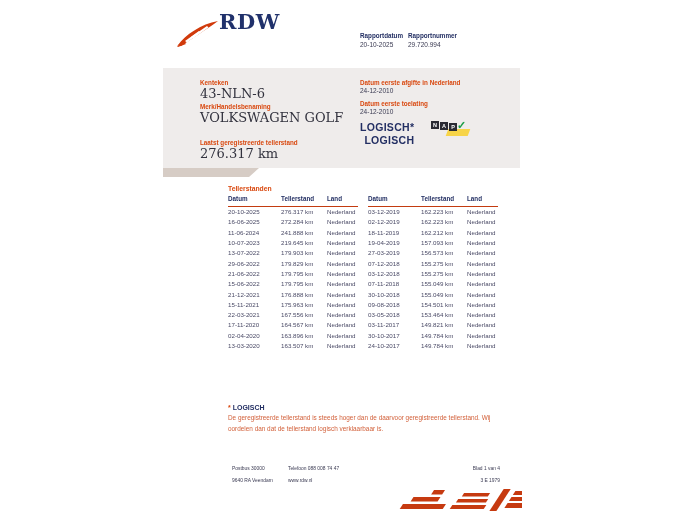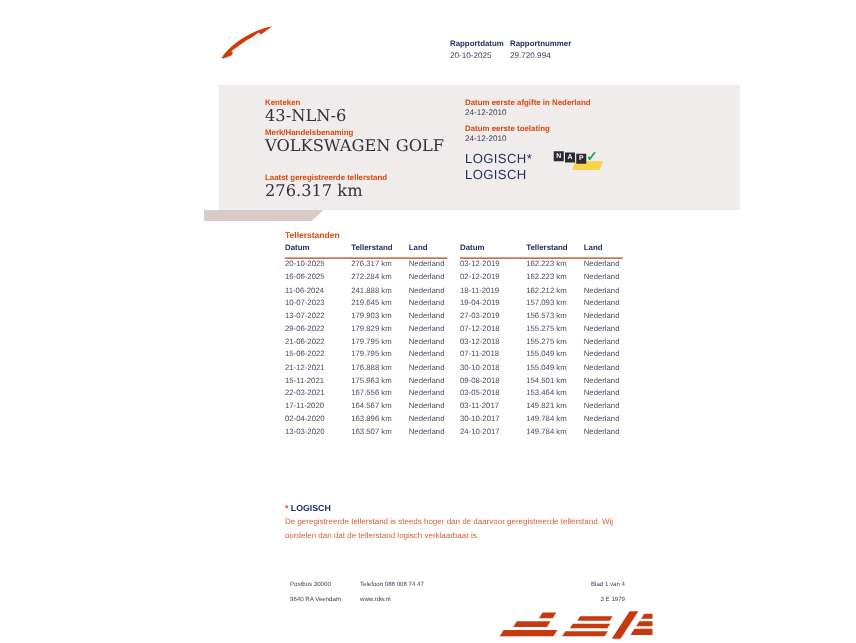--- a/index.html
+++ b/index.html
@@ -16,32 +16,32 @@
     font-size:21px; font-weight:bold; color:#20316b; letter-spacing:0.5px;
   }
   .doc-title {
     left:360px; top:10px; font-family:"DejaVu Serif", serif;
     font-size:13.5px; font-weight:bold; color:#e05a10;
   }
   .meta-label { font-size:6.3px; font-weight:bold; color:#232f63; }
   .meta-value { font-size:6.5px; color:#3a3a52; }
 
   
-  .panel { left:175px; top:68px; width:417px; height:100px; background:#efeceb; }
+  .panel { left:163px; top:68px; width:357px; height:100px; background:#efeceb;text-align:right; }
   .panel-wedge {
     left:163px; top:168px; width:96px; height:9px; background:#d6ccc5;
     clip-path:polygon(0 0, 100% 0, calc(100% - 10px) 100%, 0 100%);
   }
   .field-label { font-size:6.3px; font-weight:bold; color:#d9480f; }
   .big-value {
     font-family:"DejaVu Serif", serif; font-size:13px; color:#32323e;
   }
   .small-value { font-size:6.5px; color:#3a3a52; }
   .oordeel {
-    font-size:10.5px; font-weight:normal; color:#232f63; line-height:13px;
+    font-size:10.5px; font-weight:bold; color:#232f63; line-height:13px;
     letter-spacing:0.3px;
   }
 
   
   .nap { width:46px; height:18px; }
   .nap-yellow {
     position:absolute; left:16px; top:8px; width:22px; height:7px;
     background:#f7d448; transform:skewX(-20deg);
   }
   .nap-box {
@@ -83,20 +83,21 @@
 <div class="page">
 
   <div class="abs" style="left:177px; top:20px; width:42px; height:27px;">
     <svg width="42" height="27" viewBox="0 0 42 27">
       <path d="M1,25 C8,15 24,4 41,1 C30,9 13,20 4,26 Z" fill="#d13a0b"></path>
       <path d="M14,17 L30,6 L31.5,7.5 L16,18.5 Z" fill="#ffffff"></path>
       <path d="M8,21 L22,11 L23.5,12.5 L10,22.5 Z" fill="#ffffff"></path>
       <path d="M0,26 L7,22 L9,24 L1,27 Z" fill="#d13a0b"></path>
     </svg>
   </div>
+  <div class="abs logo-text">RDW</div>
 
 
   <div class="abs meta-label" style="left:360px; top:32px;">Rapportdatum</div>
   <div class="abs meta-value" style="left:360px; top:41px;">20-10-2025</div>
   <div class="abs meta-label" style="left:408px; top:32px;">Rapportnummer</div>
   <div class="abs meta-value" style="left:408px; top:41px;">29.720.994</div>
 
   <div class="abs panel">
     <div class="abs field-label" style="left:37px; top:11px;">Kenteken</div>
     <div class="abs big-value" style="left:37px; top:18px;">43-NLN-6</div>

